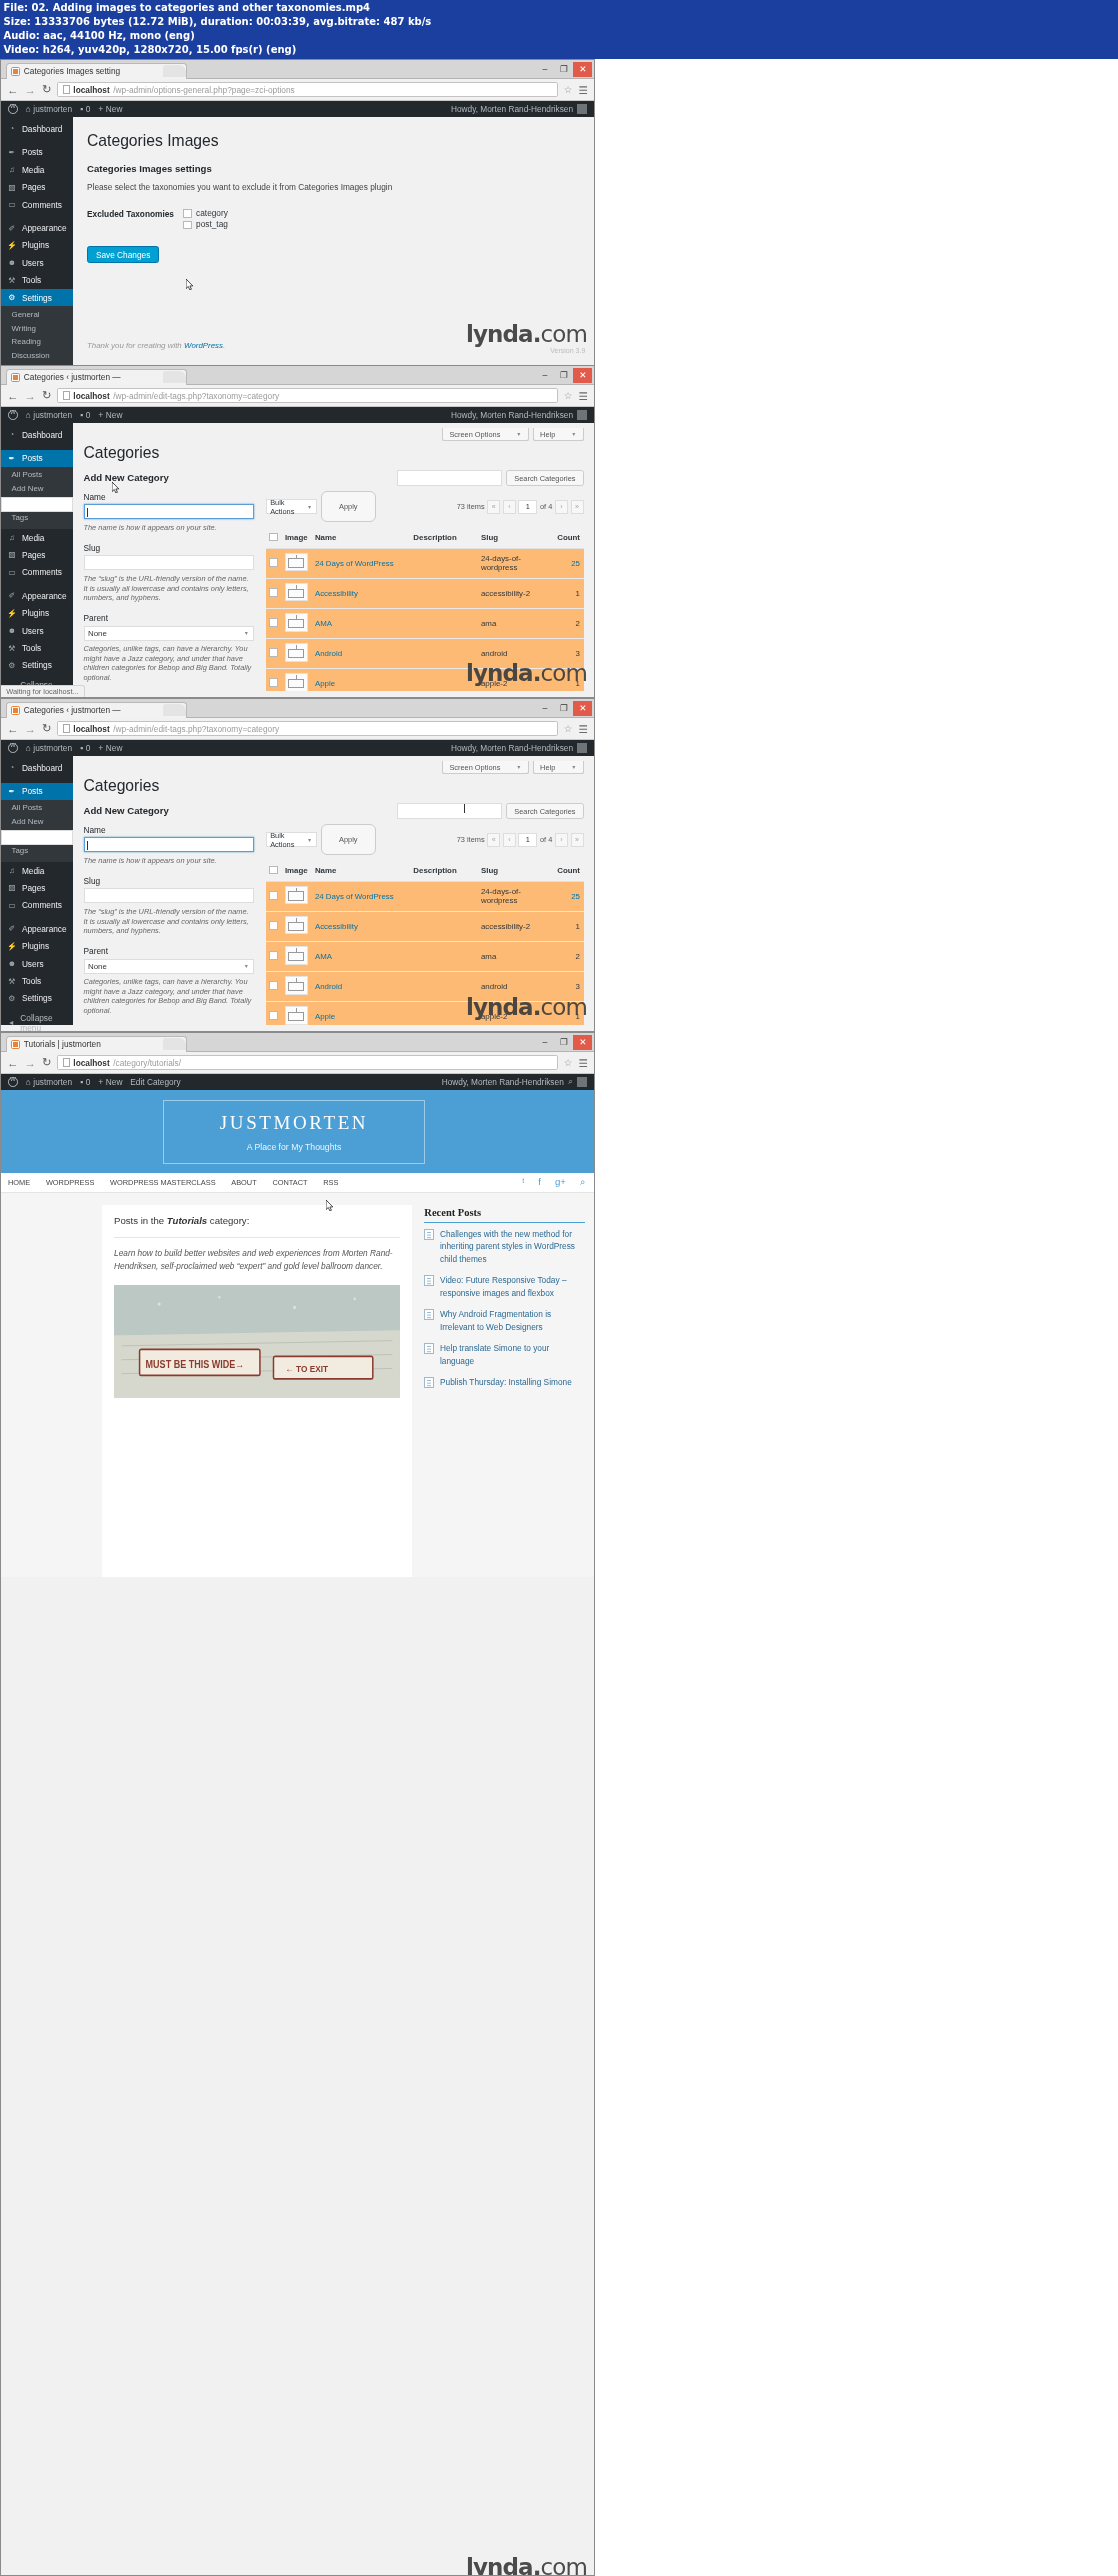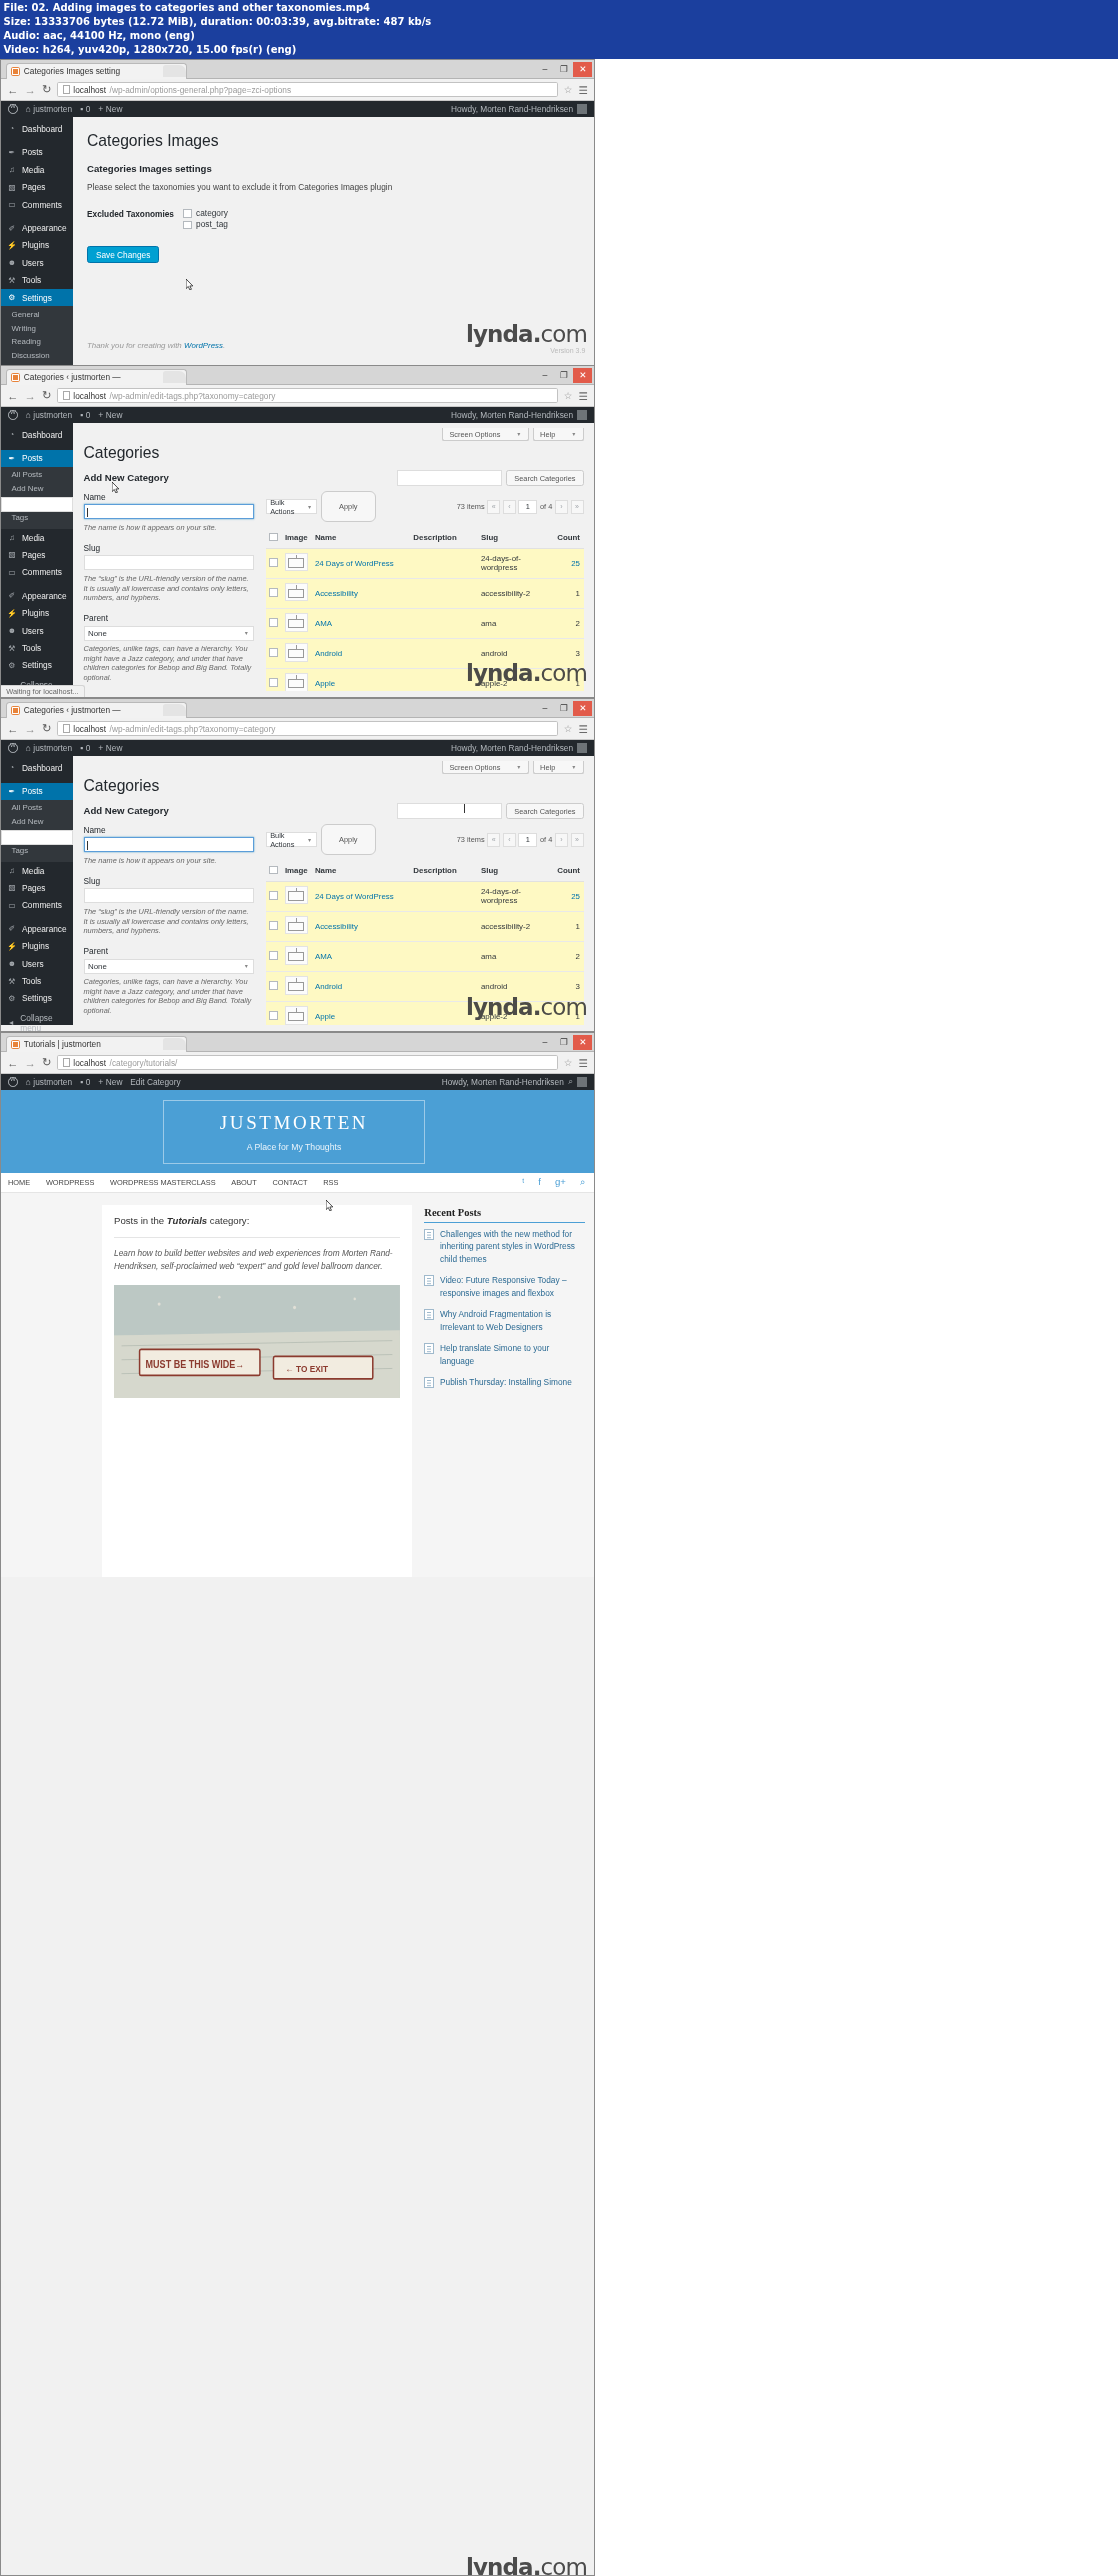--- a/index.html
+++ b/index.html
@@ -57,21 +57,21 @@
     gap:6.1px; padding:0 6.1px; border-bottom:0.9px solid #c9c9c9;
   }
   .navbtn { color:#8d8d8d; font-size:11.3px; }
   .navbtn.active { color:#5a5a5a; }
   .omnibox {
     flex:1; height:15.7px; background:#fff; border:0.9px solid #c2c2c2;
     border-radius:1.7px; display:flex; align-items:center; gap:3.5px;
     padding:0 4.4px; font-size:8.3px; color:#9b9b9b;
   }
   .pagedoc { width:7px;height:8.7px;border:0.9px solid #a9a9a9;background:#fff;flex:0 0 auto;}
-  .omnibox b { color:#333; font-weight:normal; }
+  .omnibox b { color:#333; font-weight:bold; }
   .star { color:#9b9b9b; font-size:9.6px; }
   .hamb { color:#6b6b6b; font-size:10.5px; letter-spacing:0; }
 
   
   .wpbar {
     height:15.7px; background:#23282d; color:#b4b9be;
     display:flex; align-items:center; gap:7.9px; padding:0 7px;
     font-size:8.3px; position:relative;
   }
   .wpbar .grp { display:flex; align-items:center; gap:2.6px; }
@@ -149,21 +149,21 @@
   .tn-right { margin-left:auto; display:flex; align-items:center; gap:2.6px; font-size:7.4px; color:#555;}
   .pgbtn { width:13px;height:14px;border:0.9px solid #ddd;background:#f7f7f7;color:#a0a5aa;
            display:flex;align-items:center;justify-content:center;font-size:7px;}
   .pgnum { width:19px;height:14px;border:0.9px solid #ddd;background:#fff;display:flex;
            align-items:center;justify-content:center;font-size:7.4px;color:#32373c;}
   .searchrow { display:flex; justify-content:flex-end; gap:4.4px; margin-bottom:5.2px; }
   .searchin { width:105px; height:15.7px; border:0.9px solid #ddd; background:#fff; }
   .searchbtn { height:15.7px; border:0.9px solid #ccc; background:#f7f7f7; font-size:7.4px;
                color:#555; padding:0 7px; display:flex; align-items:center; border-radius:2.6px;}
 
-  table.cattbl { width:100%; border-collapse:collapse; background:#fef9c3; }
+  table.cattbl { width:100%; border-collapse:collapse; background:#fdba74; }
   table.cattbl th { font-size:7.9px; font-weight:bold; color:#32373c; text-align:left;
                     padding:4.4px 3.5px; border-bottom:0.9px solid #e1e1e1; background:#f1f1f1;}
   table.cattbl td { font-size:7.9px; color:#32373c; padding:4.4px 3.5px; border-bottom:0.9px solid #e9e9e9;
                     vertical-align:middle; }
   table.cattbl td.name a { color:#0073aa; text-decoration:none; font-weight:normal; }
   .thumb { width:23px; height:18.3px; background:#fcfcfc; border:0.9px solid #e3e3e3;
            position:relative; display:inline-block; }
   .thumb::before{content:"";position:absolute;left:2.6px;top:4.4px;right:2.6px;bottom:2.6px;
                  border:1px solid #999;}
   .thumb::after{content:"";position:absolute;left:50%;top:0.9px;width:0.9px;height:4.4px;background:#999;}

